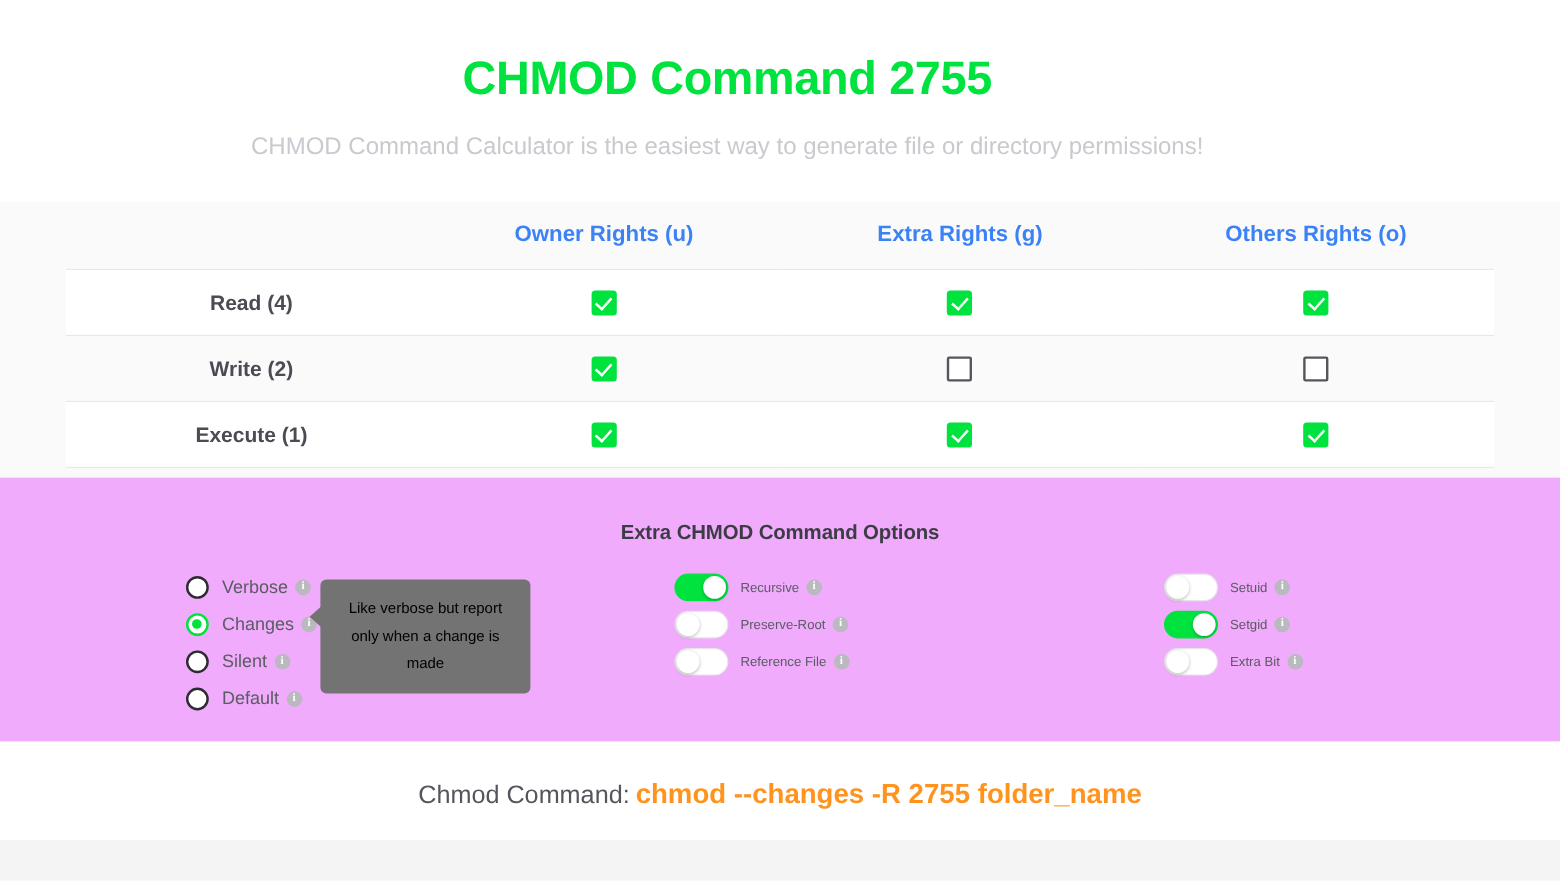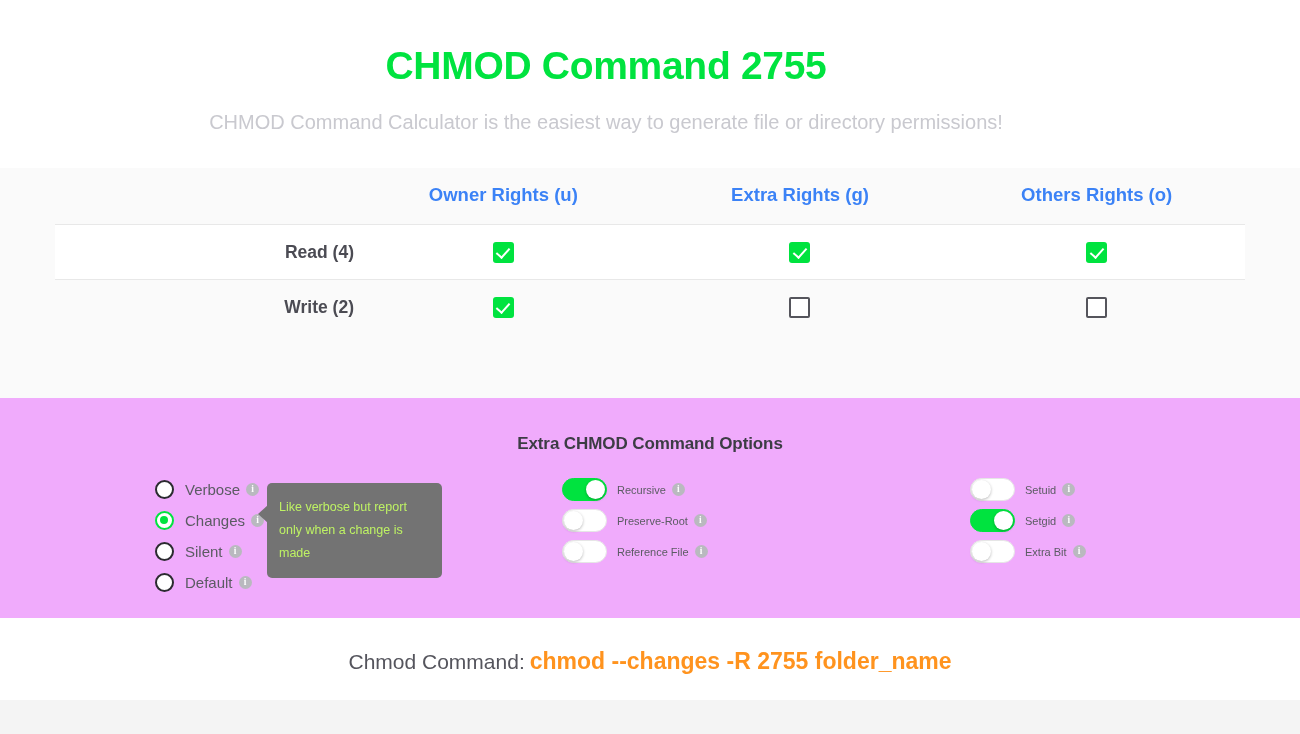--- a/index.html
+++ b/index.html
@@ -59,21 +59,21 @@
   }
   .perm-table th.lbl-col { width: 300px; }
   .perm-table tr.data-row td {
     height: 55px;
     border-top: 1px solid #e8e8e8;
     text-align: center;
     background: #ffffff;
   }
   .perm-table tr.data-row.alt td { background: #fafafa; }
   .perm-table tr.data-row td.row-label {
-    text-align: right;
+    text-align: center;
     font-size: 17.5px;
     font-weight: 700;
     color: #4b4b53;
     padding-left: 10px;
   }
   .perm-table tr.last-row td { border-bottom: 1px solid #e8e8e8; }
 
   
   .cbx {
     display: inline-block;
@@ -174,26 +174,26 @@
     font-family: "Liberation Serif", serif;
     cursor: pointer;
   }
 
   
   .tooltip {
     position: absolute;
     left: 267px; top: 483px;
     width: 175px;
     background: #737373;
-    color: #bef264;
+    color: #000000;
     border-radius: 5px;
     padding: 13px 12px;
     font-size: 12.5px;
     line-height: 1.85;
-    text-align: left;
+    text-align: center;
     z-index: 20;
   }
   .tooltip::before {
     content: "";
     position: absolute;
     left: -9px; top: 22px;
     border-top: 9px solid transparent;
     border-bottom: 9px solid transparent;
     border-right: 10px solid #737373;
   }
@@ -292,20 +292,26 @@
         <td><span class="cbx on"></span></td>
         <td><span class="cbx on"></span></td>
         <td><span class="cbx on"></span></td>
       </tr>
       <tr class="data-row alt">
         <td class="row-label">Write (2)</td>
         <td><span class="cbx on"></span></td>
         <td><span class="cbx off"></span></td>
         <td><span class="cbx off"></span></td>
       </tr>
+      <tr class="data-row last-row">
+        <td class="row-label">Execute (1)</td>
+        <td><span class="cbx on"></span></td>
+        <td><span class="cbx on"></span></td>
+        <td><span class="cbx on"></span></td>
+      </tr>
     </tbody>
   </table>
 
   <div class="options-area">
     <div class="opt-title">Extra CHMOD Command Options</div>
 
     <div class="opt-cols">
 
       <div class="radio-col">
         <div class="radio-row">

